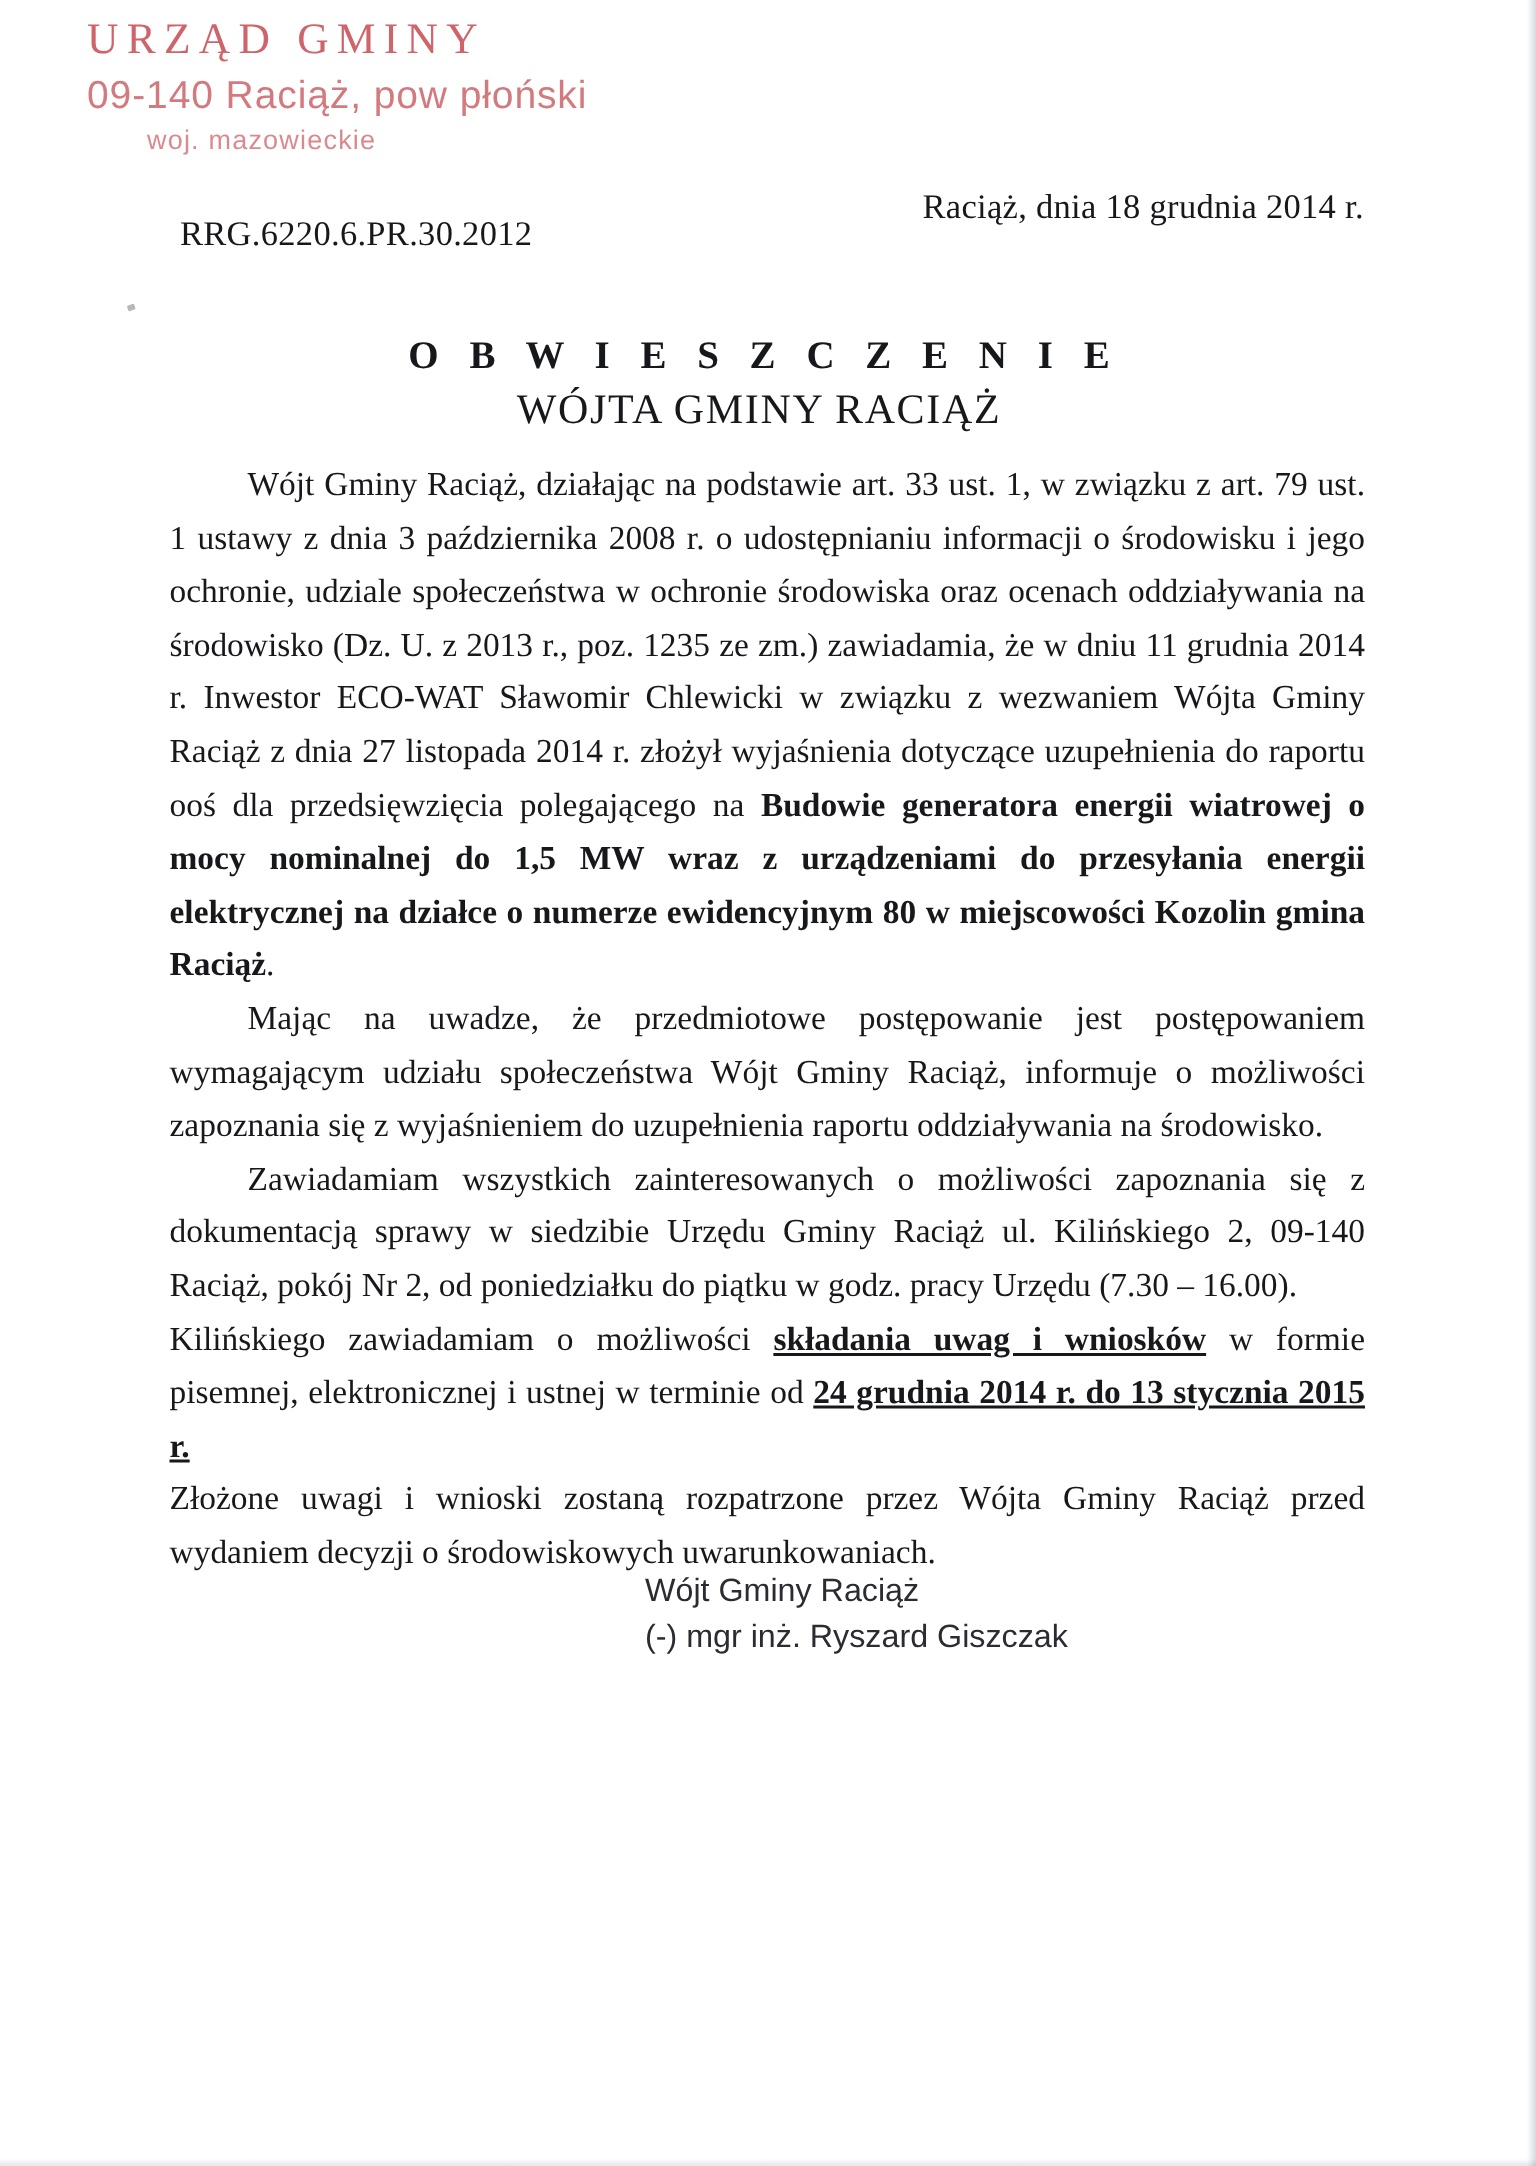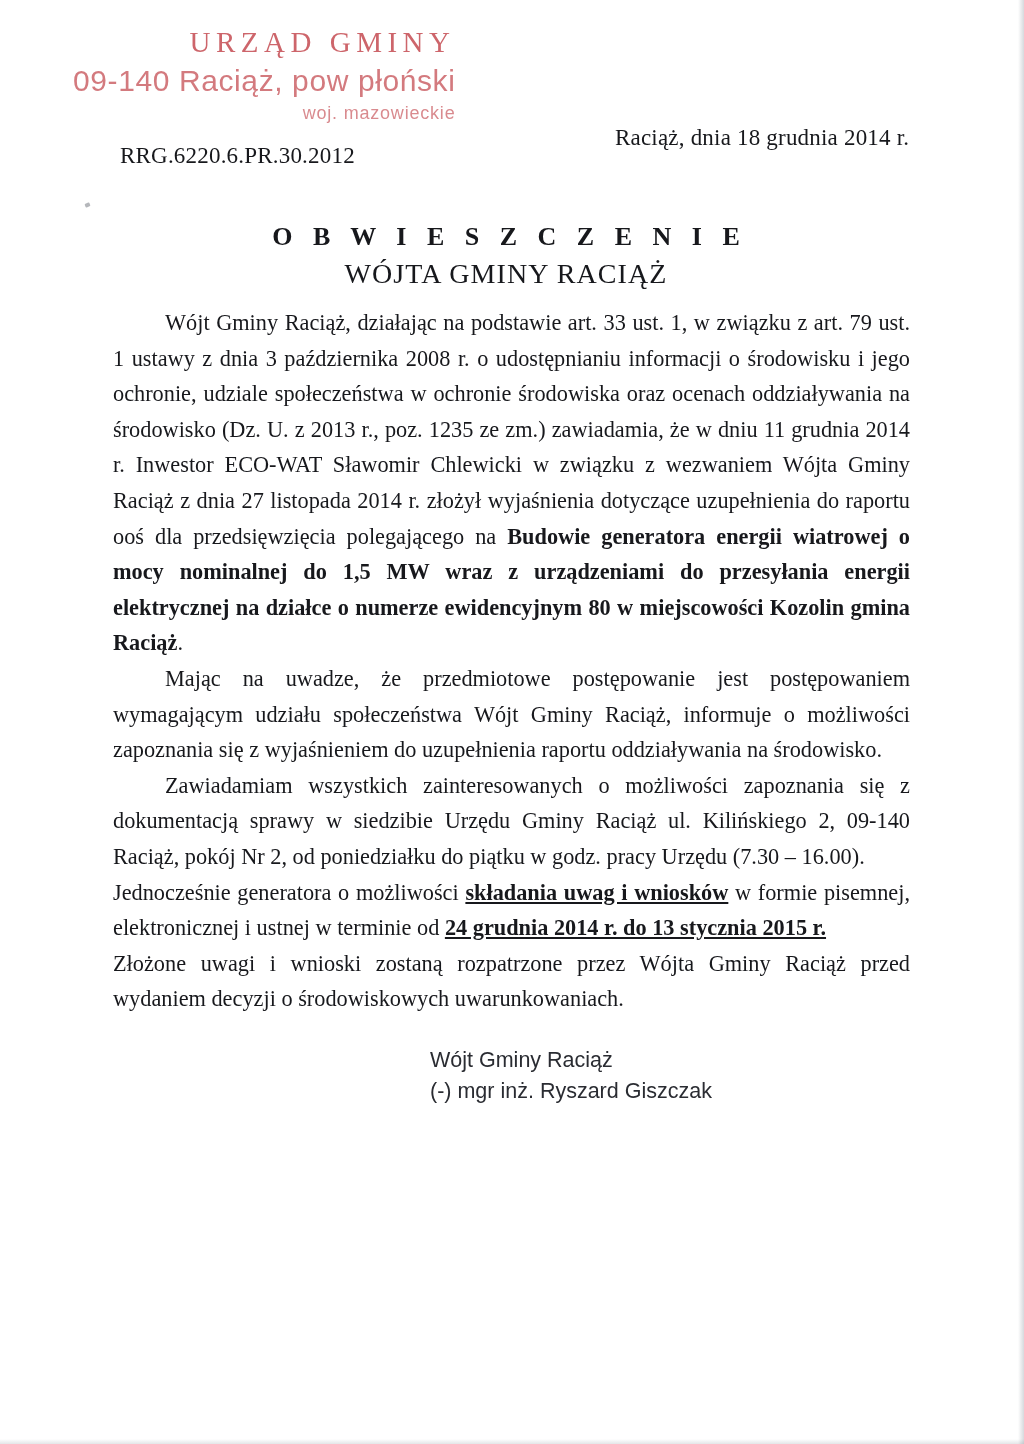--- a/index.html
+++ b/index.html
@@ -31,41 +31,40 @@
     left: 0; bottom: 0;
     width: 100%; height: 5px;
     background: linear-gradient(to bottom, rgba(150,158,168,0.0), rgba(130,140,150,0.22));
     pointer-events: none;
   }
 
   
   .stamp {
     position: absolute;
     left: 58px;
-    top: 28px;
+    top: 12px;
     color: #c9595f;
-    text-align: right;
+    text-align: left;
     line-height: 1.0;
     user-select: none;
   }
   .stamp-line1 {
     font-family: "Liberation Serif", "DejaVu Serif", serif;
     font-size: 29px;
     letter-spacing: 5.5px;
     opacity: 0.92;
     white-space: nowrap;
   }
   .stamp-line2 {
     font-family: "Liberation Sans", "DejaVu Sans", sans-serif;
-    font-size: 30px;
+    font-size: 26px;
     letter-spacing: 0.6px;
     margin-top: 9px;
     opacity: 0.80;
     white-space: nowrap;
-    margin-left: 15px;
   }
   .stamp-line3 {
     font-family: "Liberation Sans", "DejaVu Sans", sans-serif;
     font-size: 18px;
     letter-spacing: 0.8px;
     margin-top: 8px;
     margin-left: 40px;
     opacity: 0.70;
     white-space: nowrap;
   }
@@ -180,21 +179,21 @@
   </div>
 
   <div class="body">
 
     <p class="indent"><span>Wójt Gminy Raciąż, działając na podstawie art. 33 ust. 1, w związku z art. 79 ust. 1 ustawy z dnia 3 października 2008 r. o udostępnianiu informacji o środowisku i jego ochronie, udziale społeczeństwa w ochronie środowiska oraz ocenach oddziaływania na środowisko (Dz. U. z 2013 r., poz. 1235 ze zm.) zawiadamia, że w dniu 11 grudnia 2014 r. Inwestor ECO-WAT Sławomir Chlewicki w związku z wezwaniem Wójta Gminy Raciąż z dnia 27 listopada 2014 r. złożył wyjaśnienia dotyczące uzupełnienia do raportu ooś dla przedsięwzięcia polegającego na </span><span class="b">Budowie generatora energii wiatrowej o mocy nominalnej do 1,5 MW wraz z urządzeniami do przesyłania energii elektrycznej na działce o numerze ewidencyjnym 80 w miejscowości Kozolin gmina Raciąż</span><span>.</span></p>
 
     <p class="indent">Mając na uwadze, że przedmiotowe postępowanie jest postępowaniem wymagającym udziału społeczeństwa Wójt Gminy Raciąż, informuje o możliwości zapoznania się  z wyjaśnieniem do uzupełnienia raportu oddziaływania na środowisko.</p>
 
     <p class="indent gap-lg">Zawiadamiam wszystkich zainteresowanych o możliwości zapoznania się z dokumentacją sprawy w siedzibie Urzędu Gminy Raciąż ul. Kilińskiego 2, 09-140 Raciąż, pokój Nr 2, od poniedziałku do piątku w godz. pracy Urzędu (7.30 – 16.00).</p>
 
-    <p class="gap-xl"><span>Jednocześnie generatora o możliwości </span><span class="bu">składania uwag i wniosków</span><span> w formie pisemnej, elektronicznej i ustnej w terminie od </span><span class="bu">24 grudnia 2014 r. do 13 stycznia 2015 r.</span></p>
+    <p class="gap-xl"><span>Kilińskiego zawiadamiam o możliwości </span><span class="bu">składania uwag i wniosków</span><span> w formie pisemnej, elektronicznej i ustnej w terminie od </span><span class="bu">24 grudnia 2014 r. do 13 stycznia 2015 r.</span></p>
 
     <p class="gap-lg">Złożone uwagi i wnioski zostaną rozpatrzone przez Wójta Gminy Raciąż przed wydaniem decyzji o środowiskowych uwarunkowaniach.</p>
 
   </div>
 
   <div class="signature">
     <div>Wójt Gminy Raciąż</div>
     <div>(-) mgr inż. Ryszard Giszczak</div>
   </div>
 

